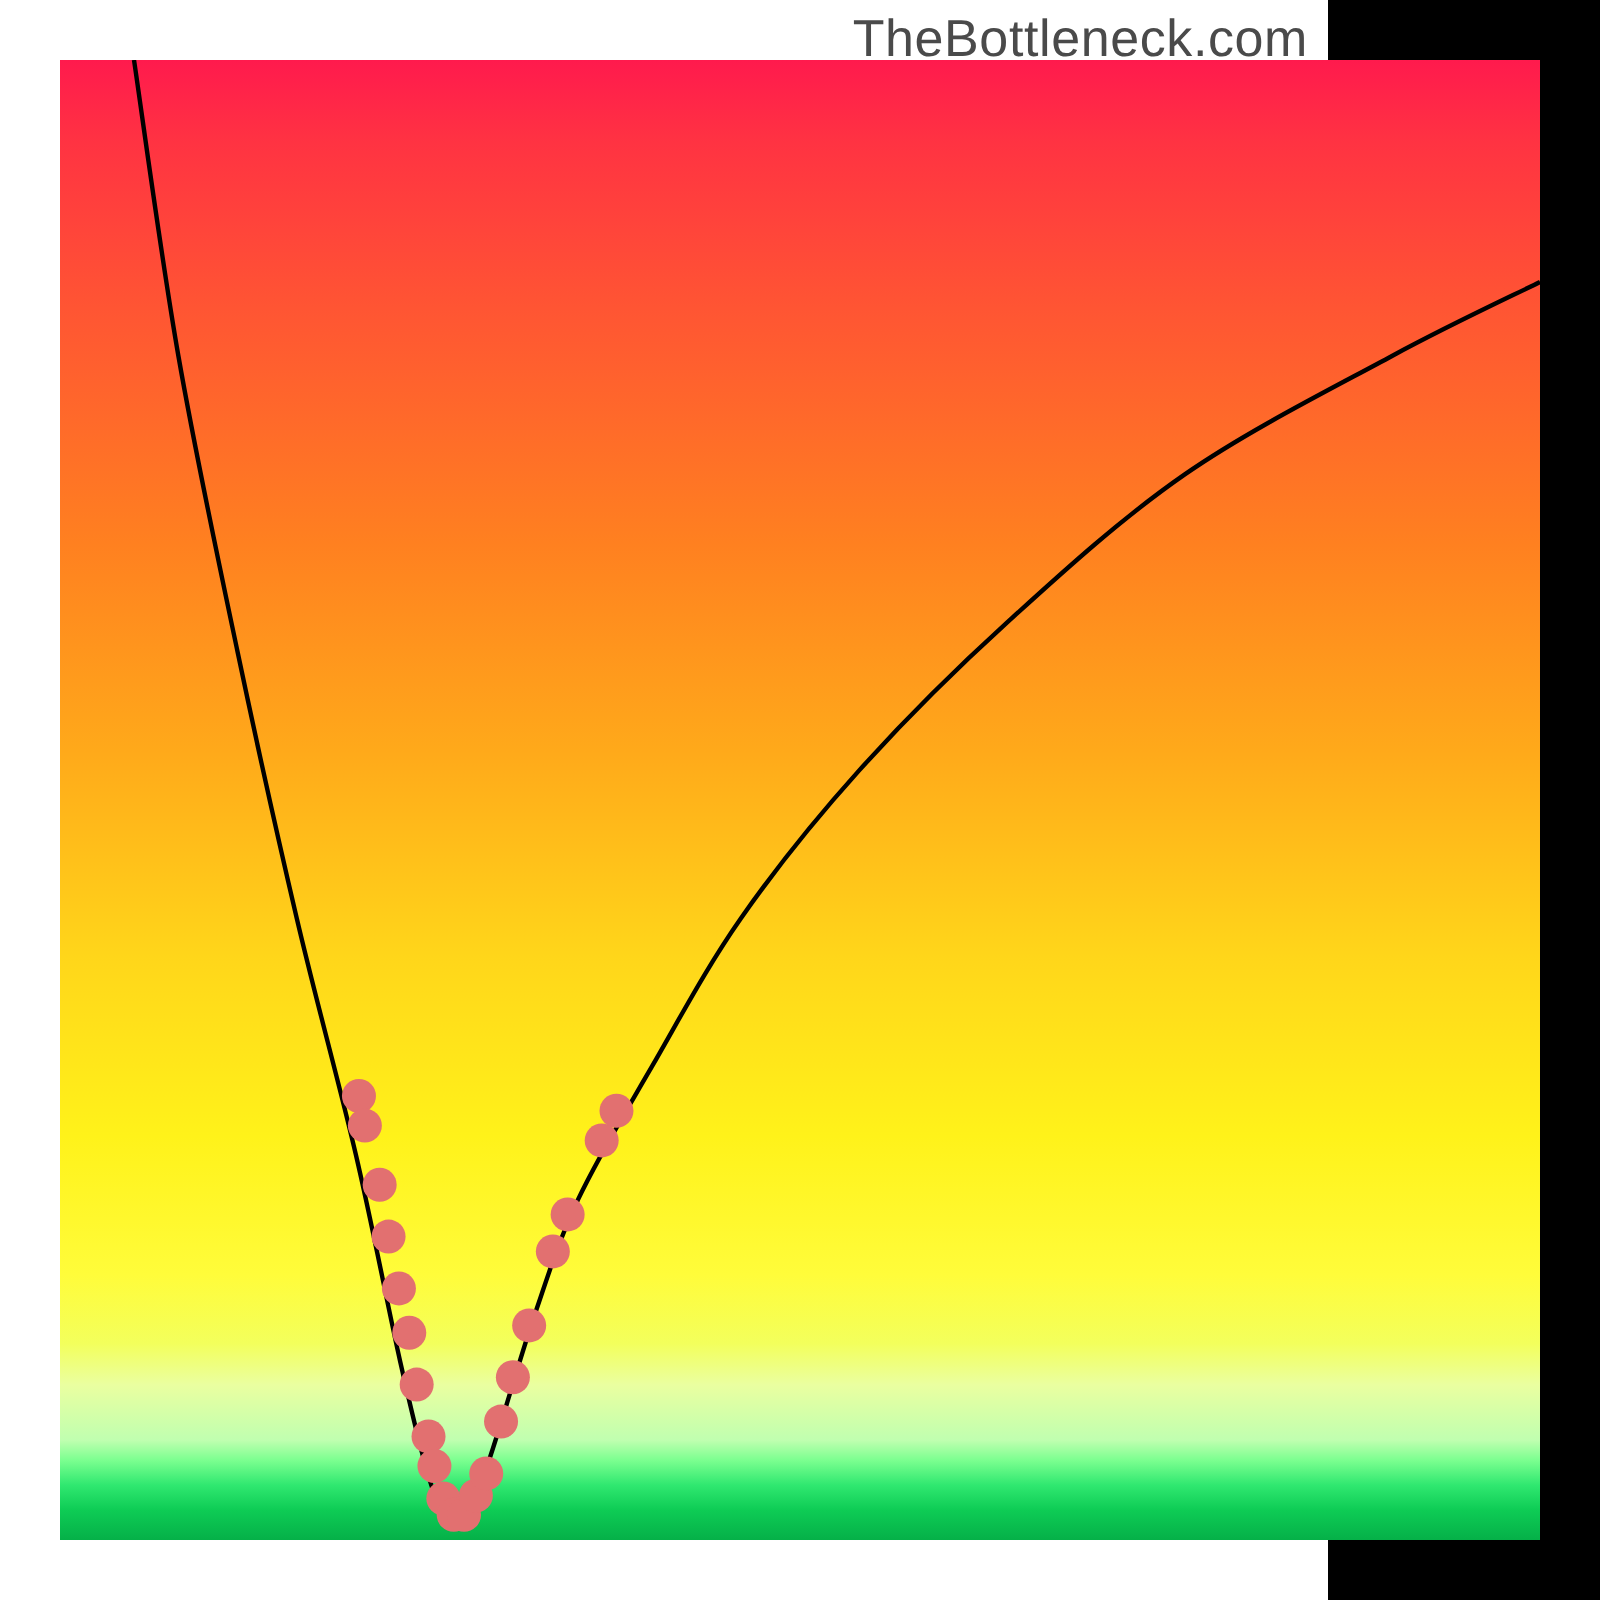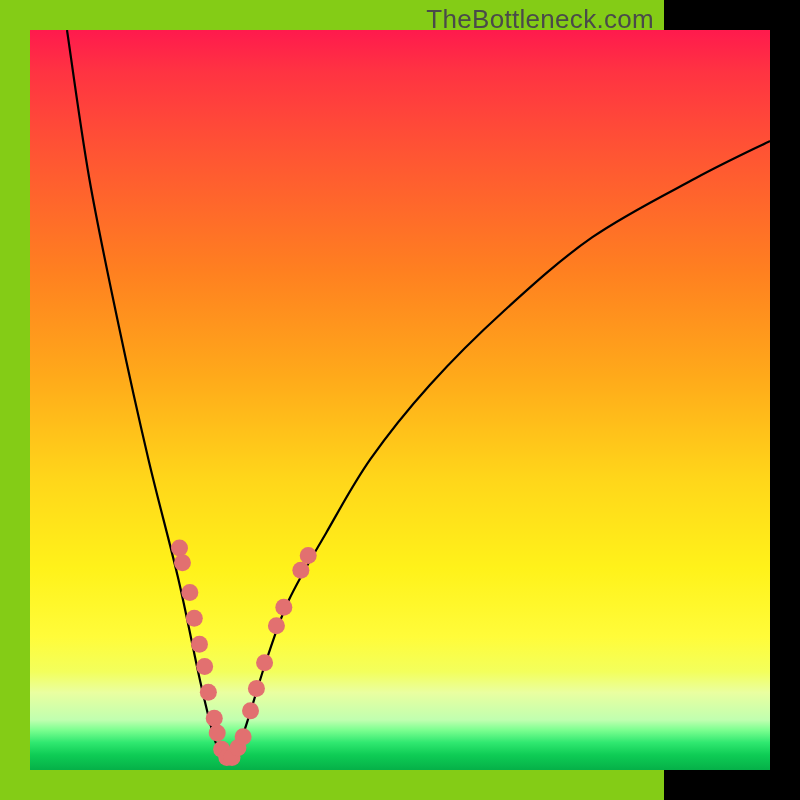--- a/index.html
+++ b/index.html
@@ -7,21 +7,21 @@
     padding: 0;
     width: 800px;
     height: 800px;
     overflow: hidden;
     background: #000;
     font-family: Arial, Helvetica, sans-serif;
   }
   .frame {
     width: 664px;
     height: 800px;
-    background: #84cc16;
+    background: #ffffff;
     position: relative;
     text-decoration: underline;
   }
   .plot-area {
     position: absolute;
     left: 30px;
     top: 30px;
     width: 740px;
     height: 740px;
     overflow: hidden;

